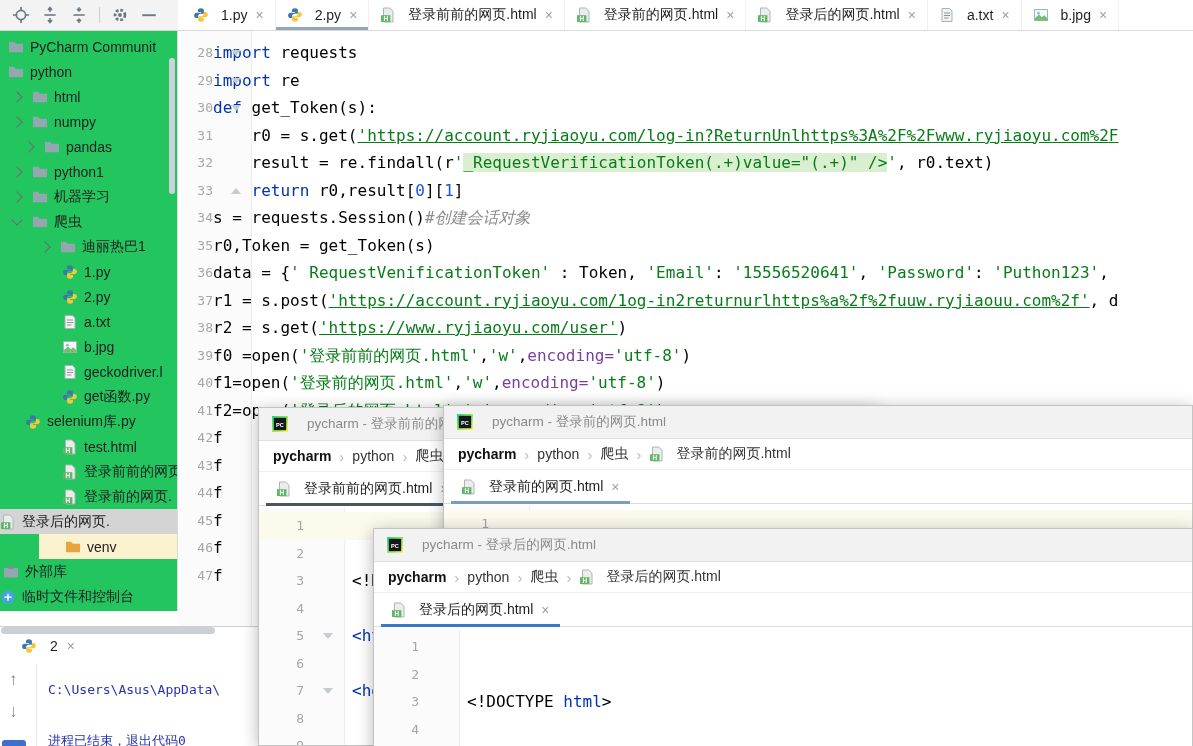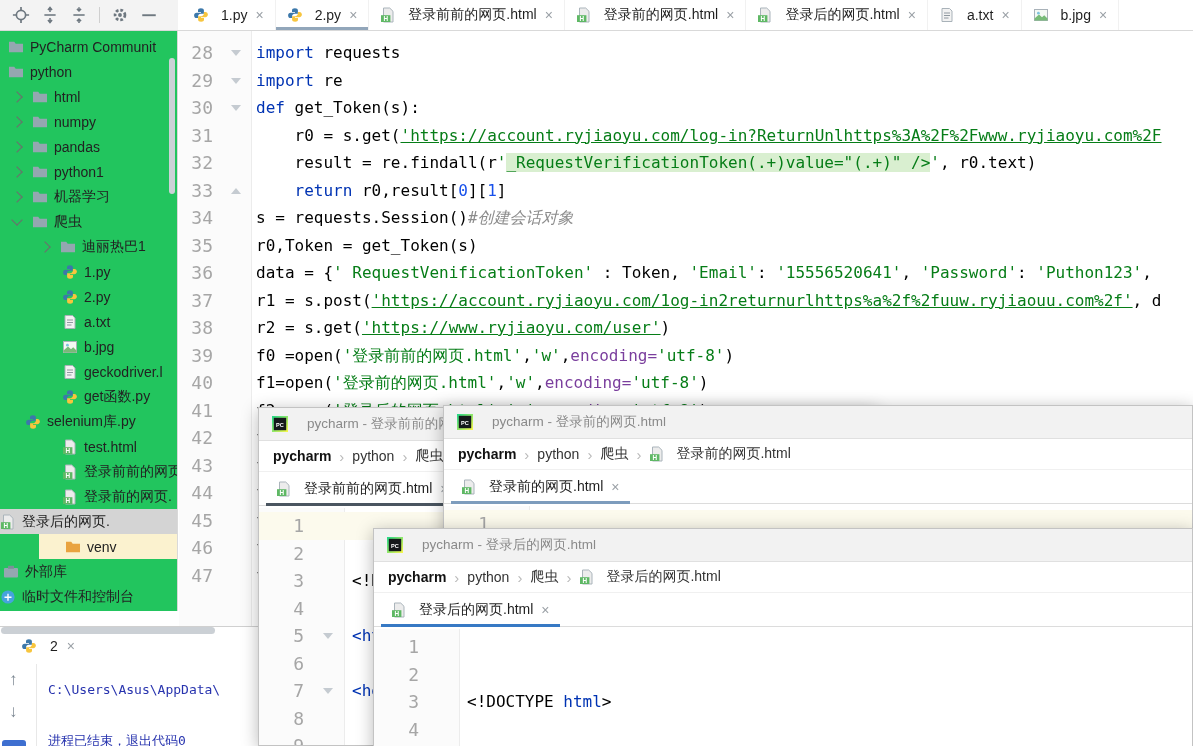--- a/index.html
+++ b/index.html
@@ -34,22 +34,22 @@
   .icn{width:16px;height:16px;flex:none;margin-right:6px;display:inline-block;}
   .icn svg{width:16px;height:16px;display:block;}
   .vscroll{position:absolute;left:169px;top:58px;width:6px;height:136px;background:#ccd2d7;border-radius:3px;z-index:2;}
   .hthumb{position:absolute;left:1px;top:627px;width:214px;height:7px;background:#cbd0d5;border-radius:4px;z-index:4;}
 
   
   .gutterbg{position:absolute;left:0;top:0;bottom:0;width:72px;background:#fbfbfb;border-right:1px solid #ececec;}
   .edlines{position:absolute;left:0;top:8px;right:0;}
   .crow{position:relative;height:27.5px;line-height:27.5px;white-space:pre;
         font-family:"DejaVu Sans Mono",monospace;font-size:16px;}
-  .crow .lnum{position:absolute;left:0;top:0;width:34px;text-align:right;color:#a6a6a6;font-size:18px;}
-  .crow .code{display:inline-block;margin-left:77px;}
+  .crow .lnum{position:absolute;left:0;top:0;width:34px;text-align:right;color:#a6a6a6;font-size:13px;}
+  .crow .code{display:inline-block;margin-left:34px;}
   .fm{position:absolute;left:52px;top:11px;width:0;height:0;border-left:5px solid transparent;
       border-right:5px solid transparent;border-top:6px solid #c5cbd1;}
   .fm.fm-u{border-top:none;border-bottom:6px solid #c5cbd1;}
   .curline{background:#fcfaed;}
 
   .sg-pl{color:#000;} .sg-kw{color:#0033b3;} .sg-str{color:#067d17;}
   .sg-strU{color:#067d17;text-decoration:underline;}
   .sg-rex{color:#067d17;background:#d9efd0;}
   .sg-com{color:#8c8c8c;font-style:italic;}
   .sg-num{color:#1750eb;} .sg-prm{color:#7a3e9d;} .sg-tag{color:#0033b3;}
@@ -237,21 +237,21 @@
       </div>
       <div class="trow" style="padding-left: 8px;">
         <span class="chev"></span>
         <span class="icn">
           <svg viewBox="0 0 16 16">
             <path d="M1 2.8h5.2l1.5 1.9H15v8.5H1z" fill="#94a7b0"></path>
           </svg>
         </span>
         <span>numpy</span>
       </div>
-      <div class="trow" style="padding-left: 8px;">
+      <div class="trow" style="padding-left: 20px;">
         <span class="chev"></span>
         <span class="icn">
           <svg viewBox="0 0 16 16">
             <path d="M1 2.8h5.2l1.5 1.9H15v8.5H1z" fill="#94a7b0"></path>
           </svg>
         </span>
         <span>pandas</span>
       </div>
       <div class="trow" style="padding-left: 8px;">
         <span class="chev"></span>

